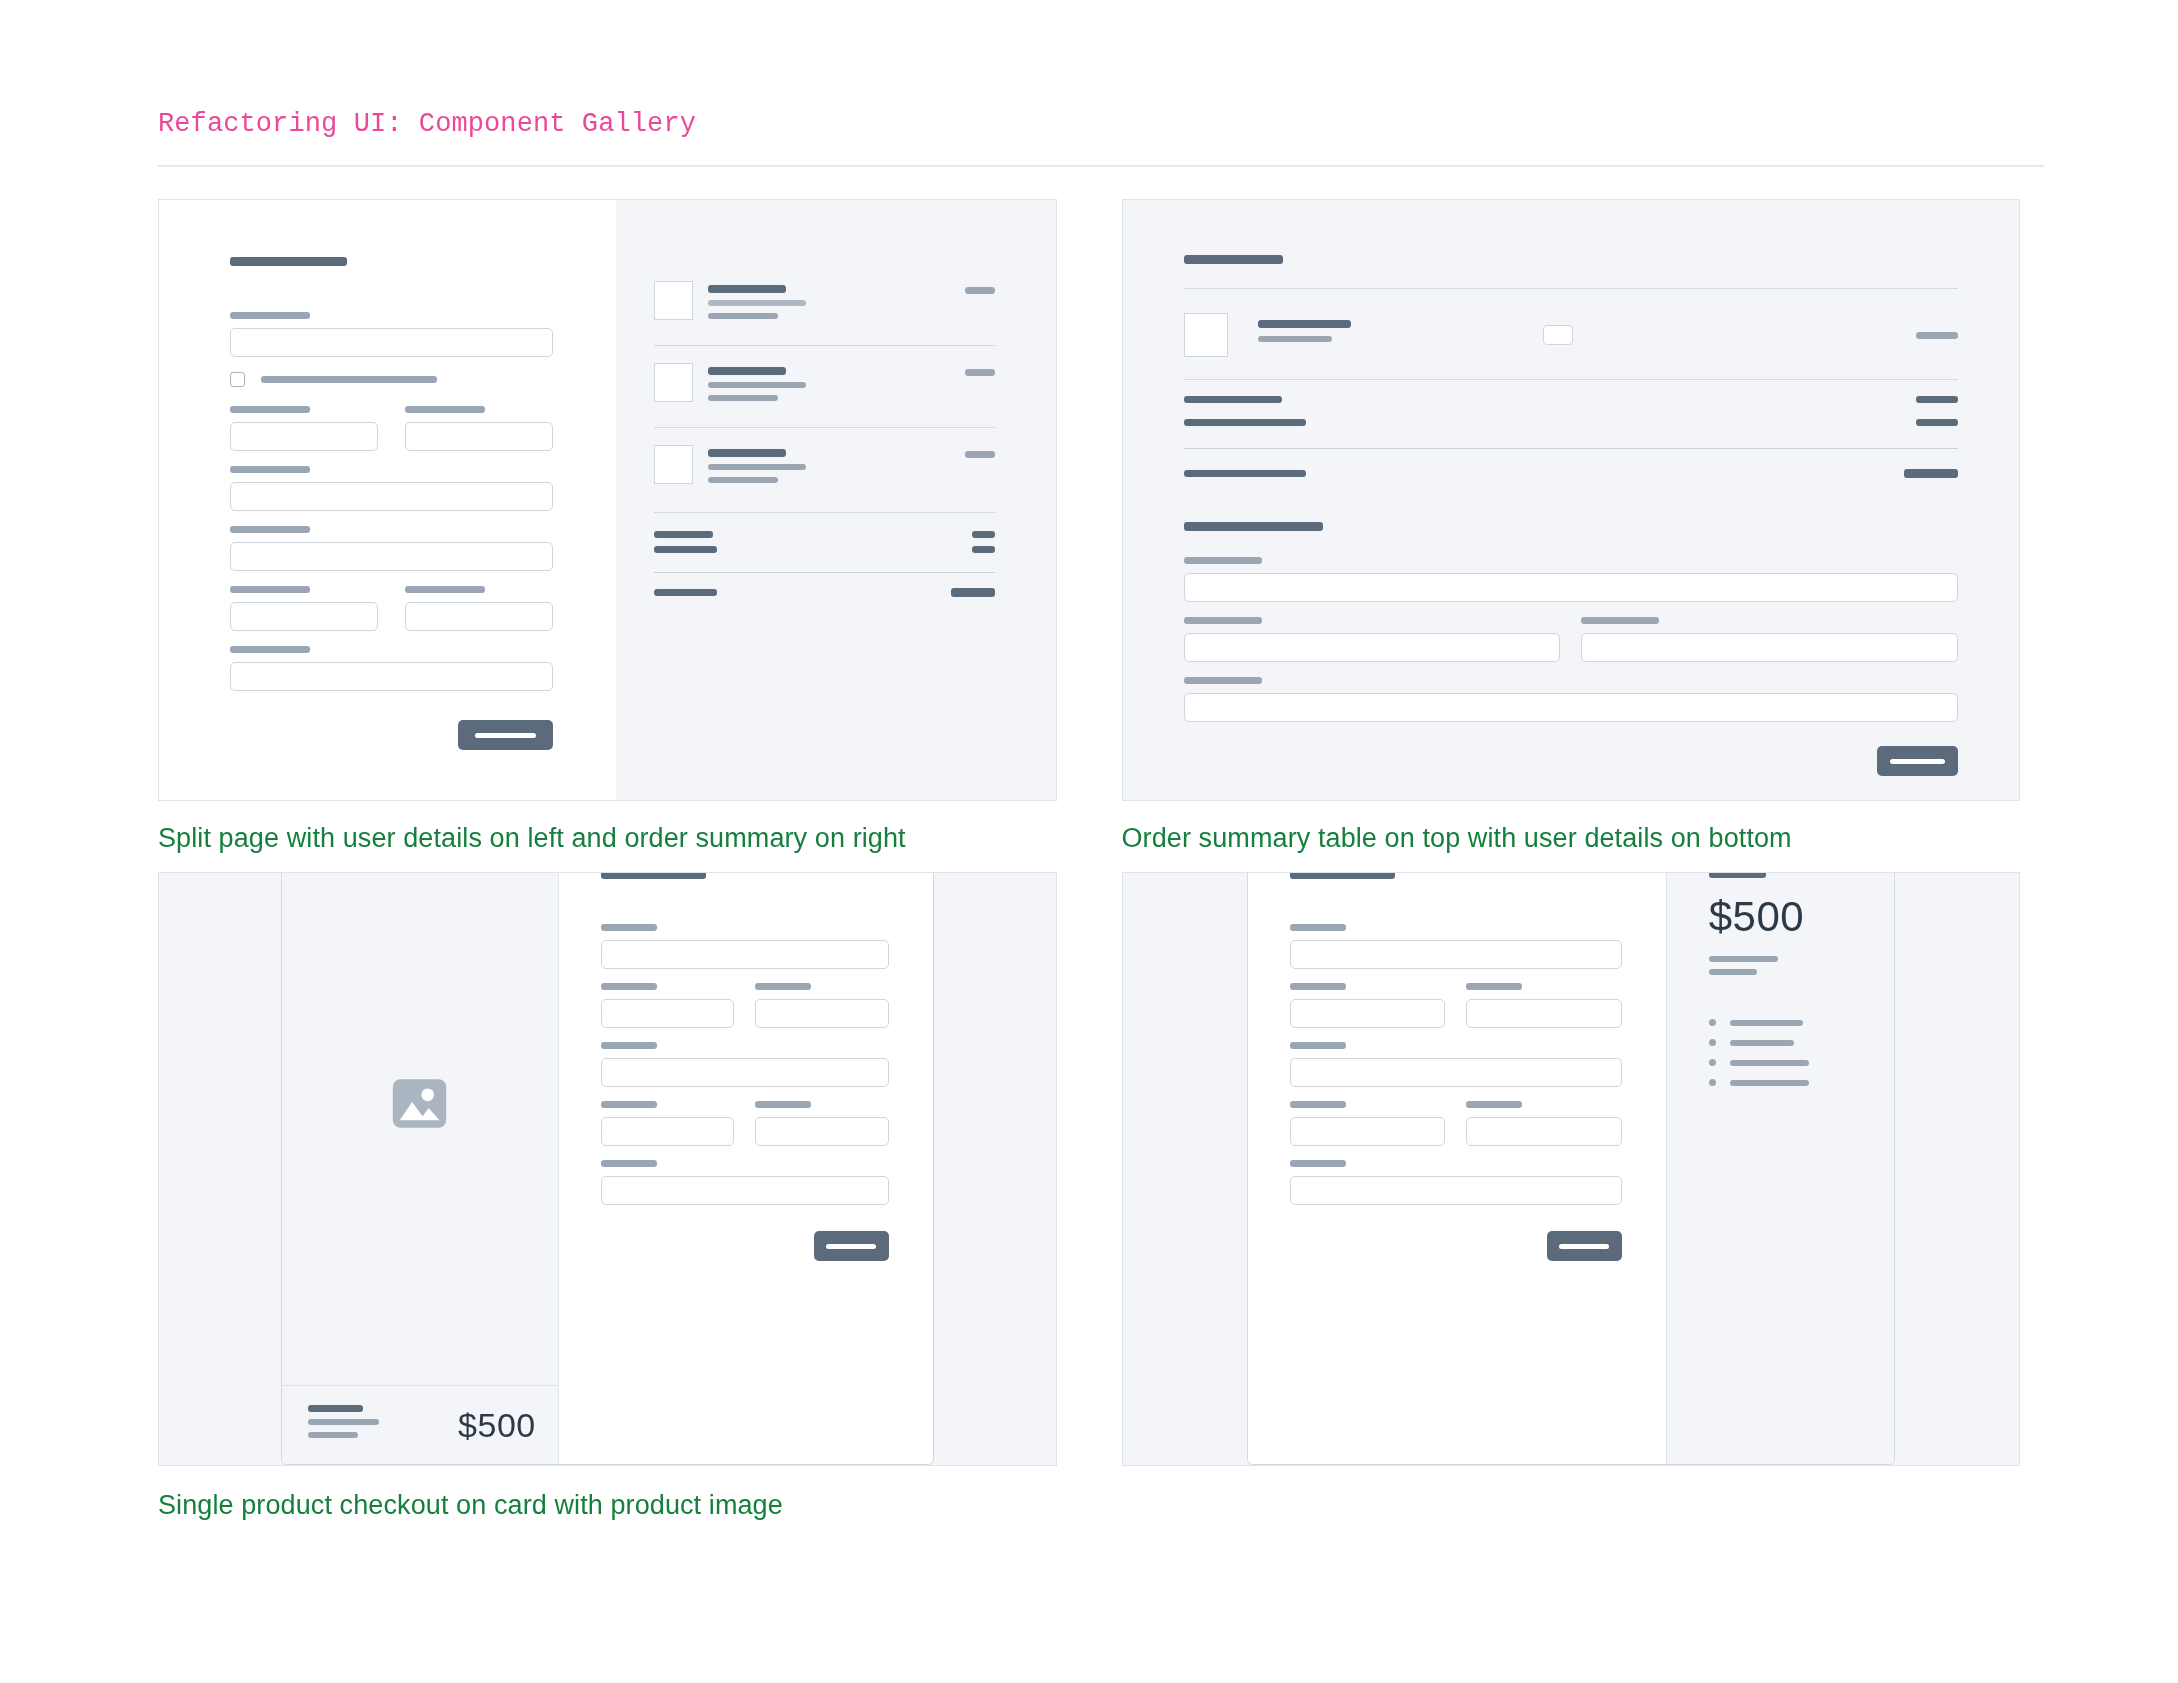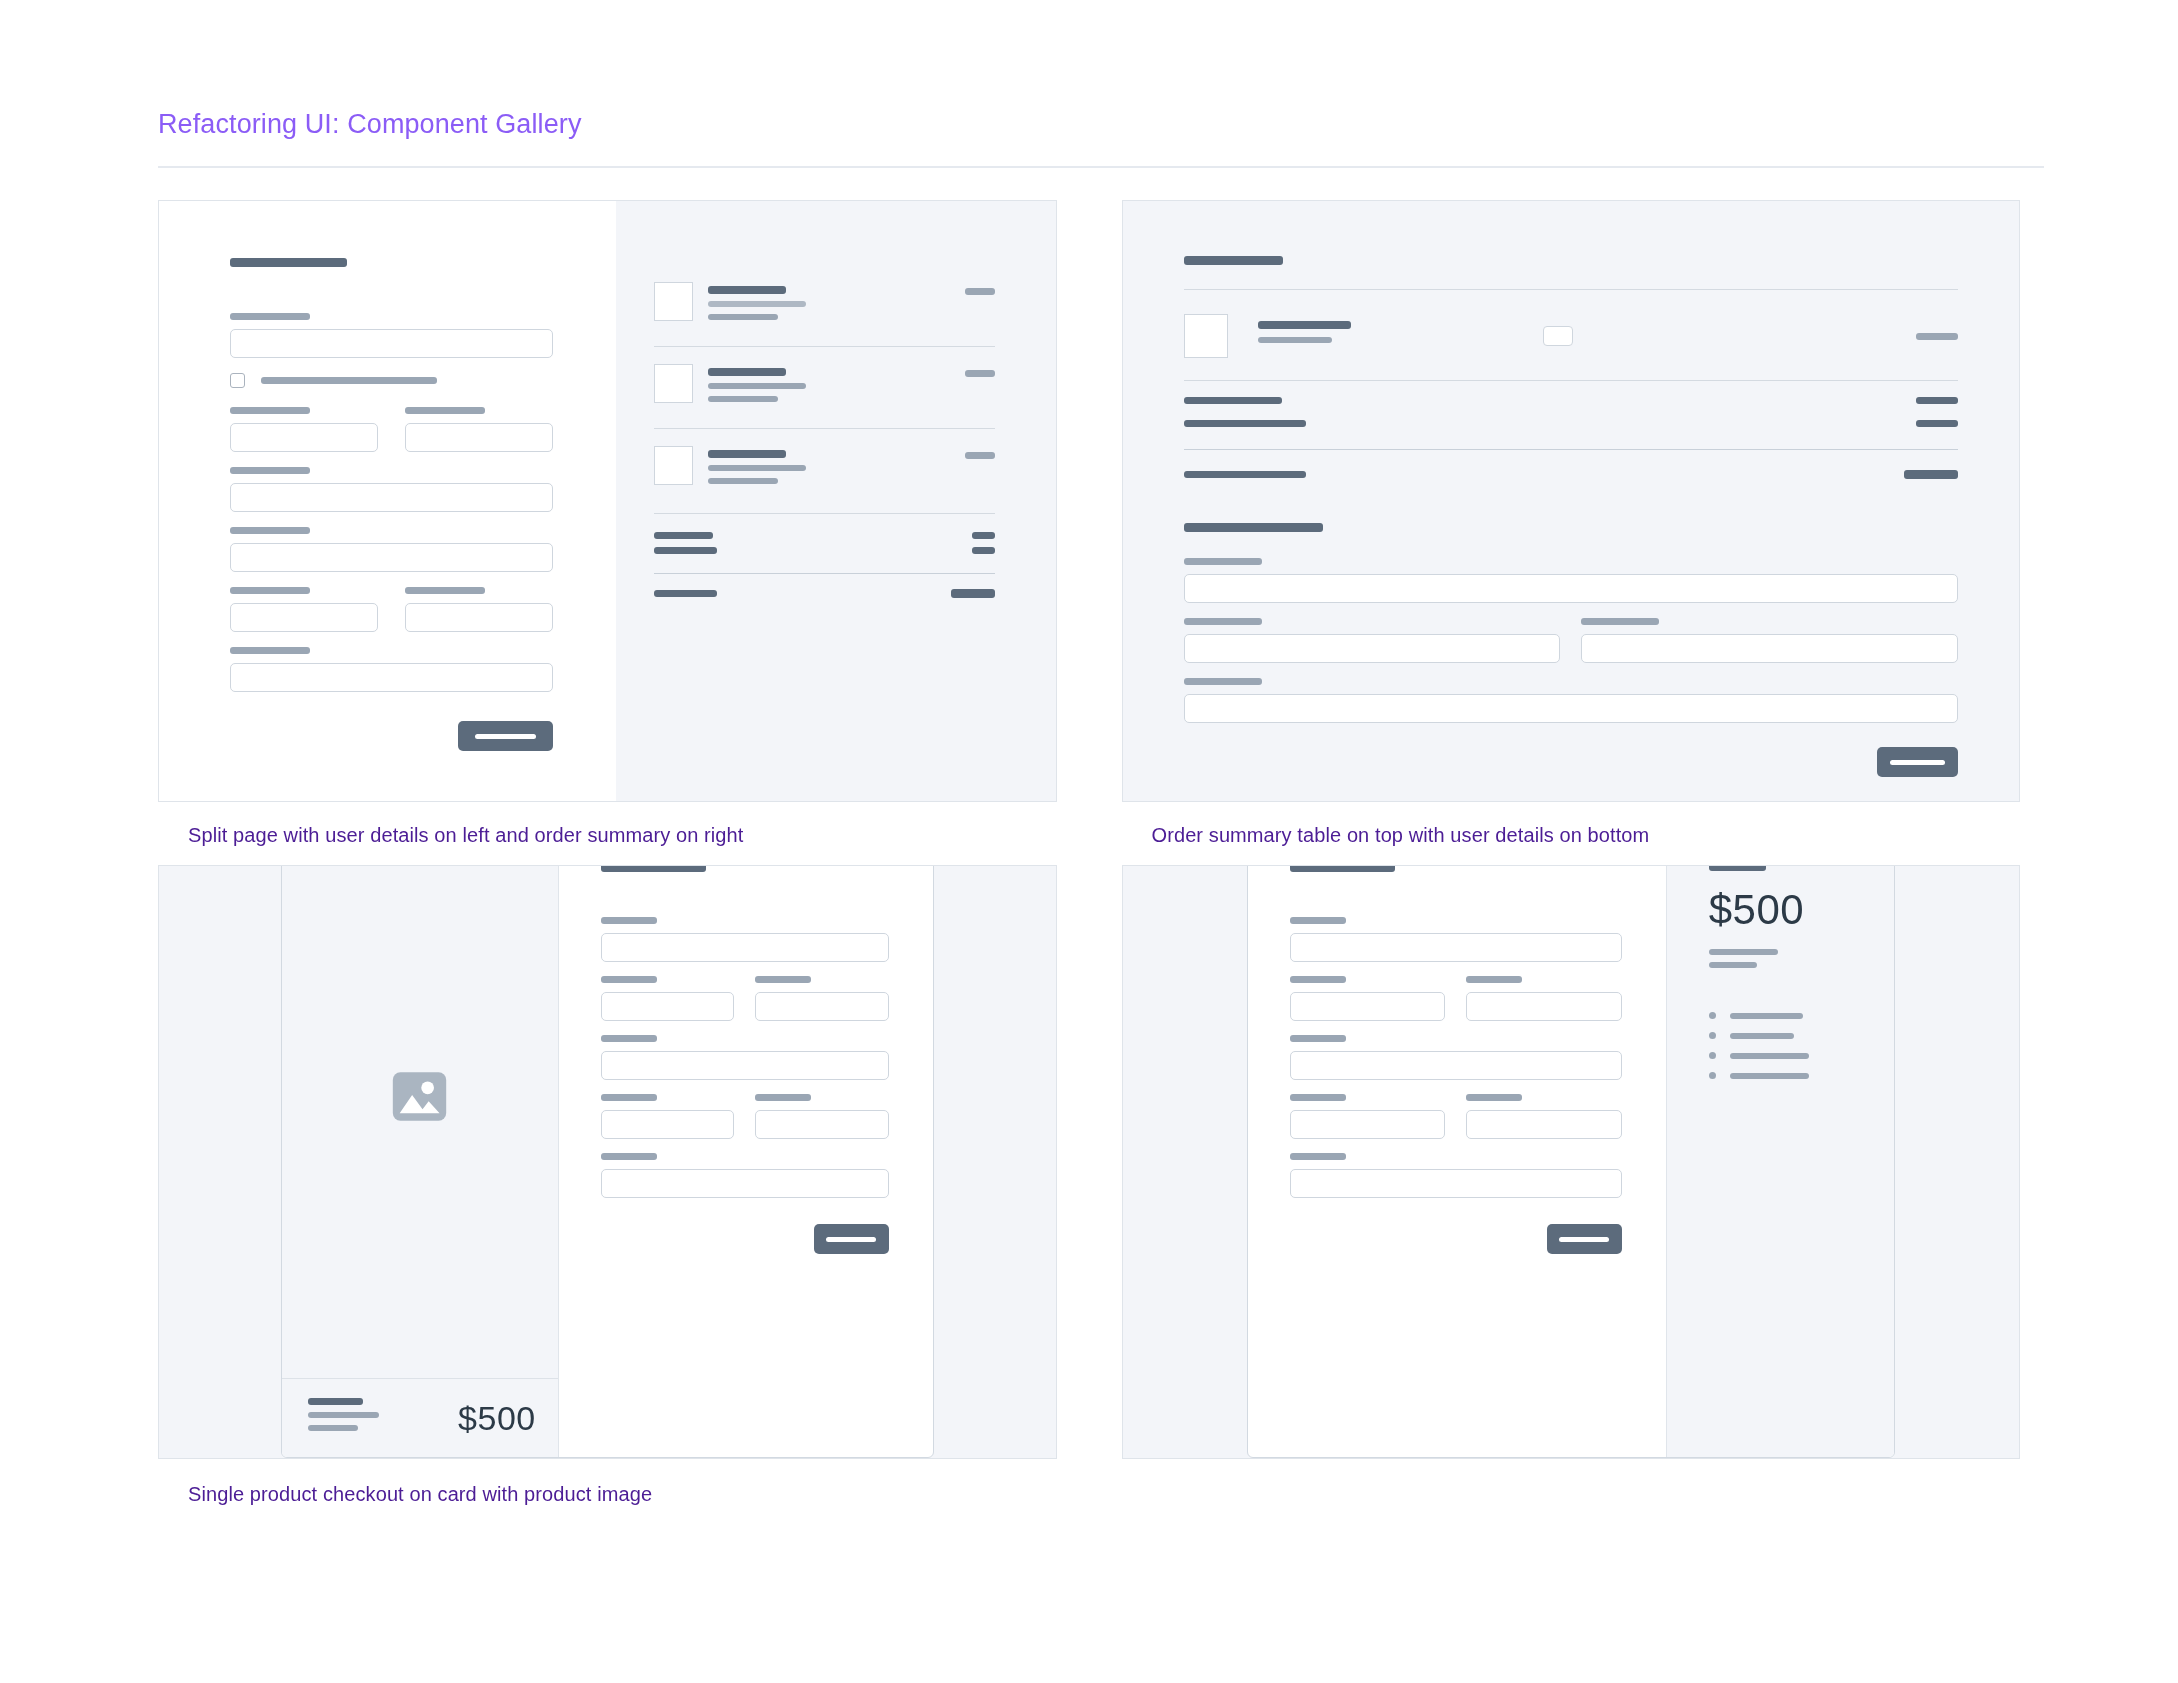--- a/index.html
+++ b/index.html
@@ -8,47 +8,47 @@
     background: #ffffff;
     font-family: "Liberation Sans", sans-serif;
     color: #26323e;
     overflow: hidden;
   }
   .page { padding: 109px 158px 0 158px; }
 
   .page-title {
     font-size: 27px;
     font-weight: 400;
-    color: #8b5cf6;
+    color: #ec4899;
     letter-spacing: 0.1px;
     margin-bottom: 26px;
+    font-family: Liberation Mono, monospace;
   }
   .title-rule { height: 2px; background: #e5e9ef; width: 1886px; }
 
   .gallery {
     display: grid;
     grid-template-columns: 1fr 1fr;
     column-gap: 65px;
     row-gap: 18px;
     margin-top: 32px;
   }
   .gallery-item { display: flex; flex-direction: column; }
   .frame {
     border: 1px solid #dfe4ea;
     background: #f3f5f9;
     height: 602px;
     position: relative;
     overflow: hidden;
   }
   .caption {
     margin-top: 22px;
-    font-size: 20px;
-    color: #4c1d95;
+    font-size: 27px;
+    color: #15803d;
     letter-spacing: 0.1px;
-    margin-left: 30px;
   }
   .row2 .frame { height: 594px; }
   .row2 .caption { margin-top: 24px; }
 
   
   .bar { border-radius: 3px; background: #5c6b7c; height: 8px; }
   .bar.light { background: #9aa6b4; }
   .bar.lighter { background: #aeb8c4; }
   .bar.h6 { height: 6px; }
   .bar.h7 { height: 7px; }

